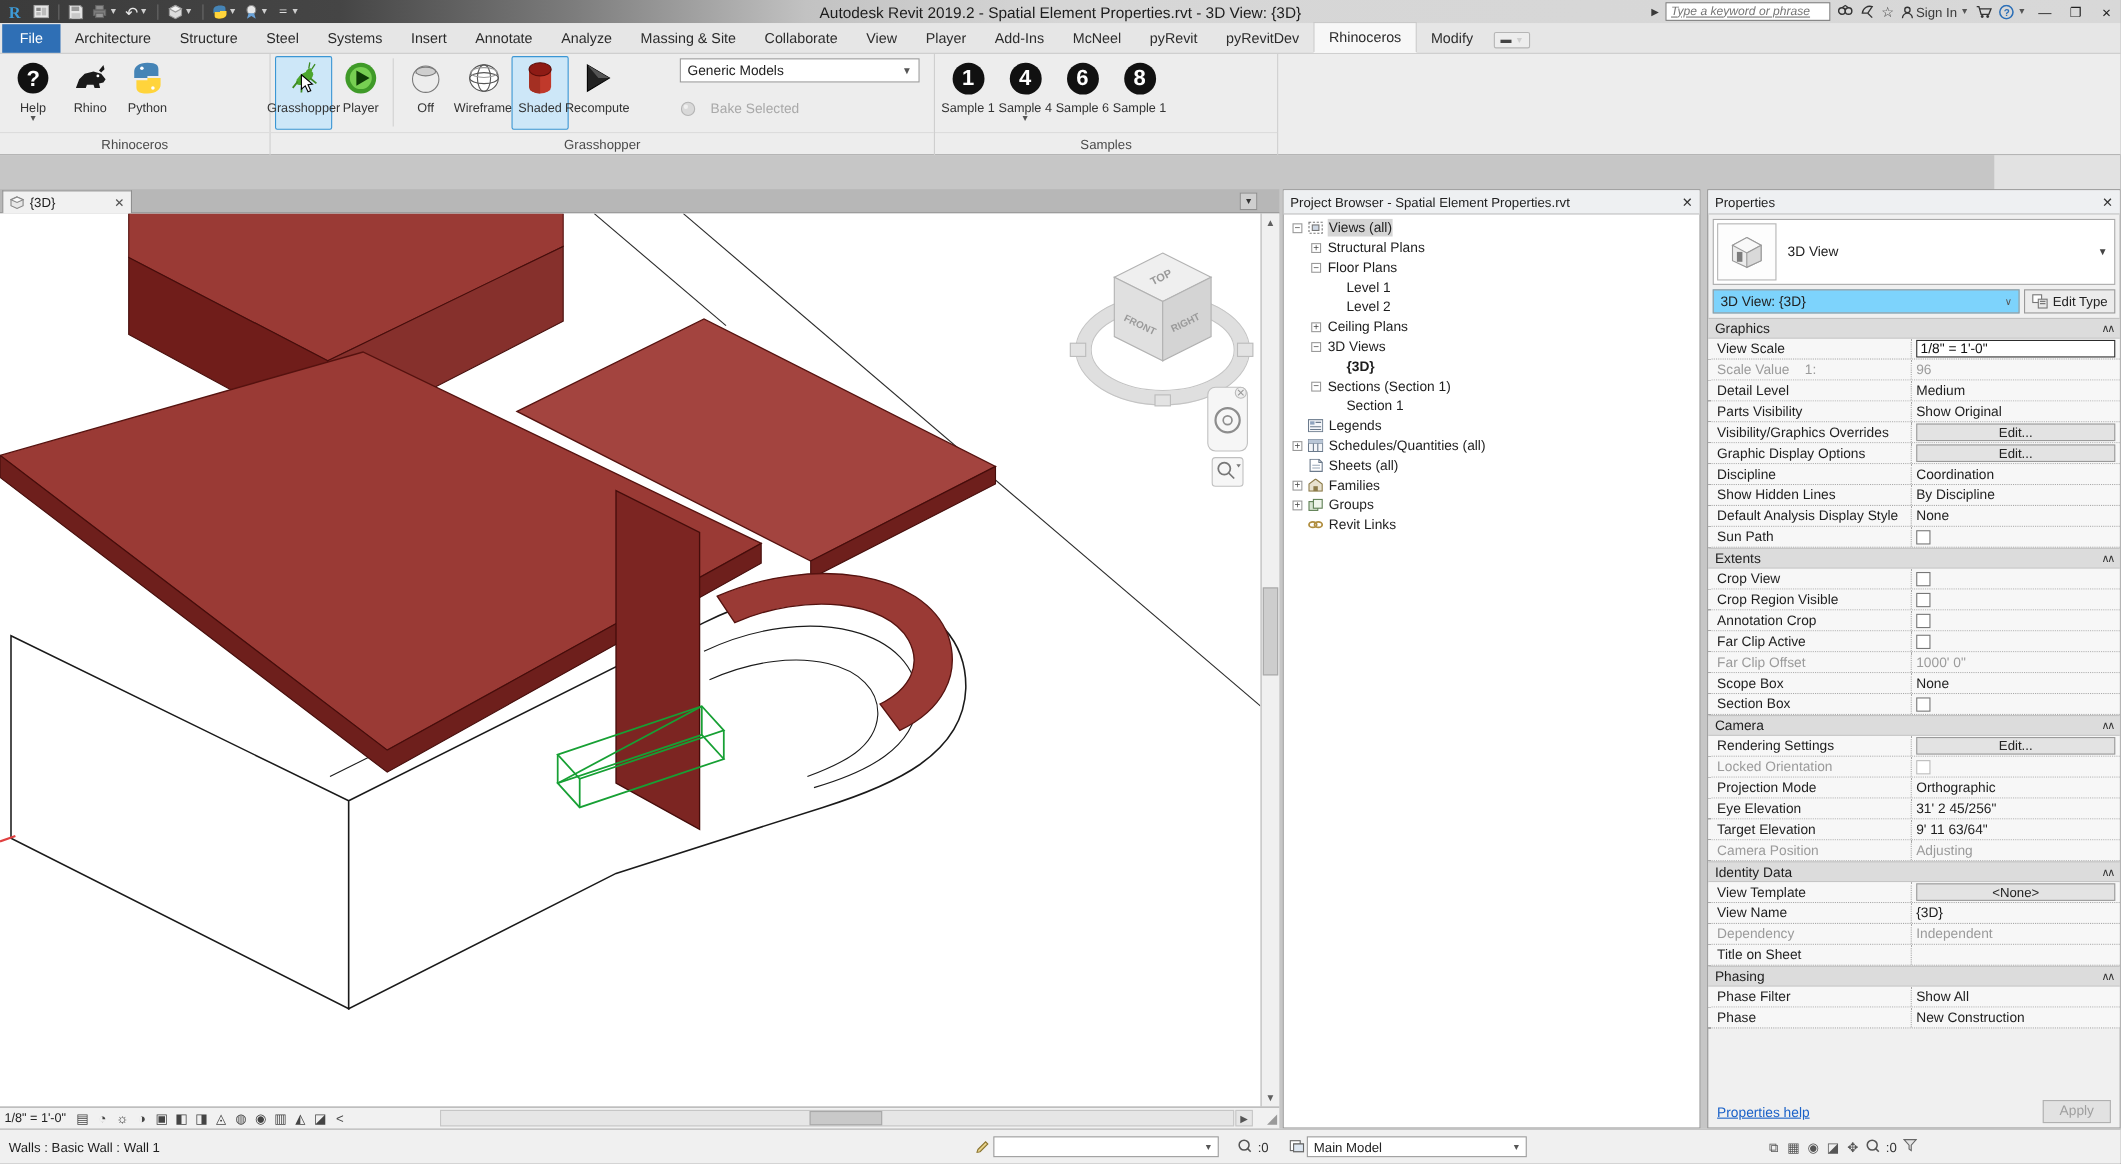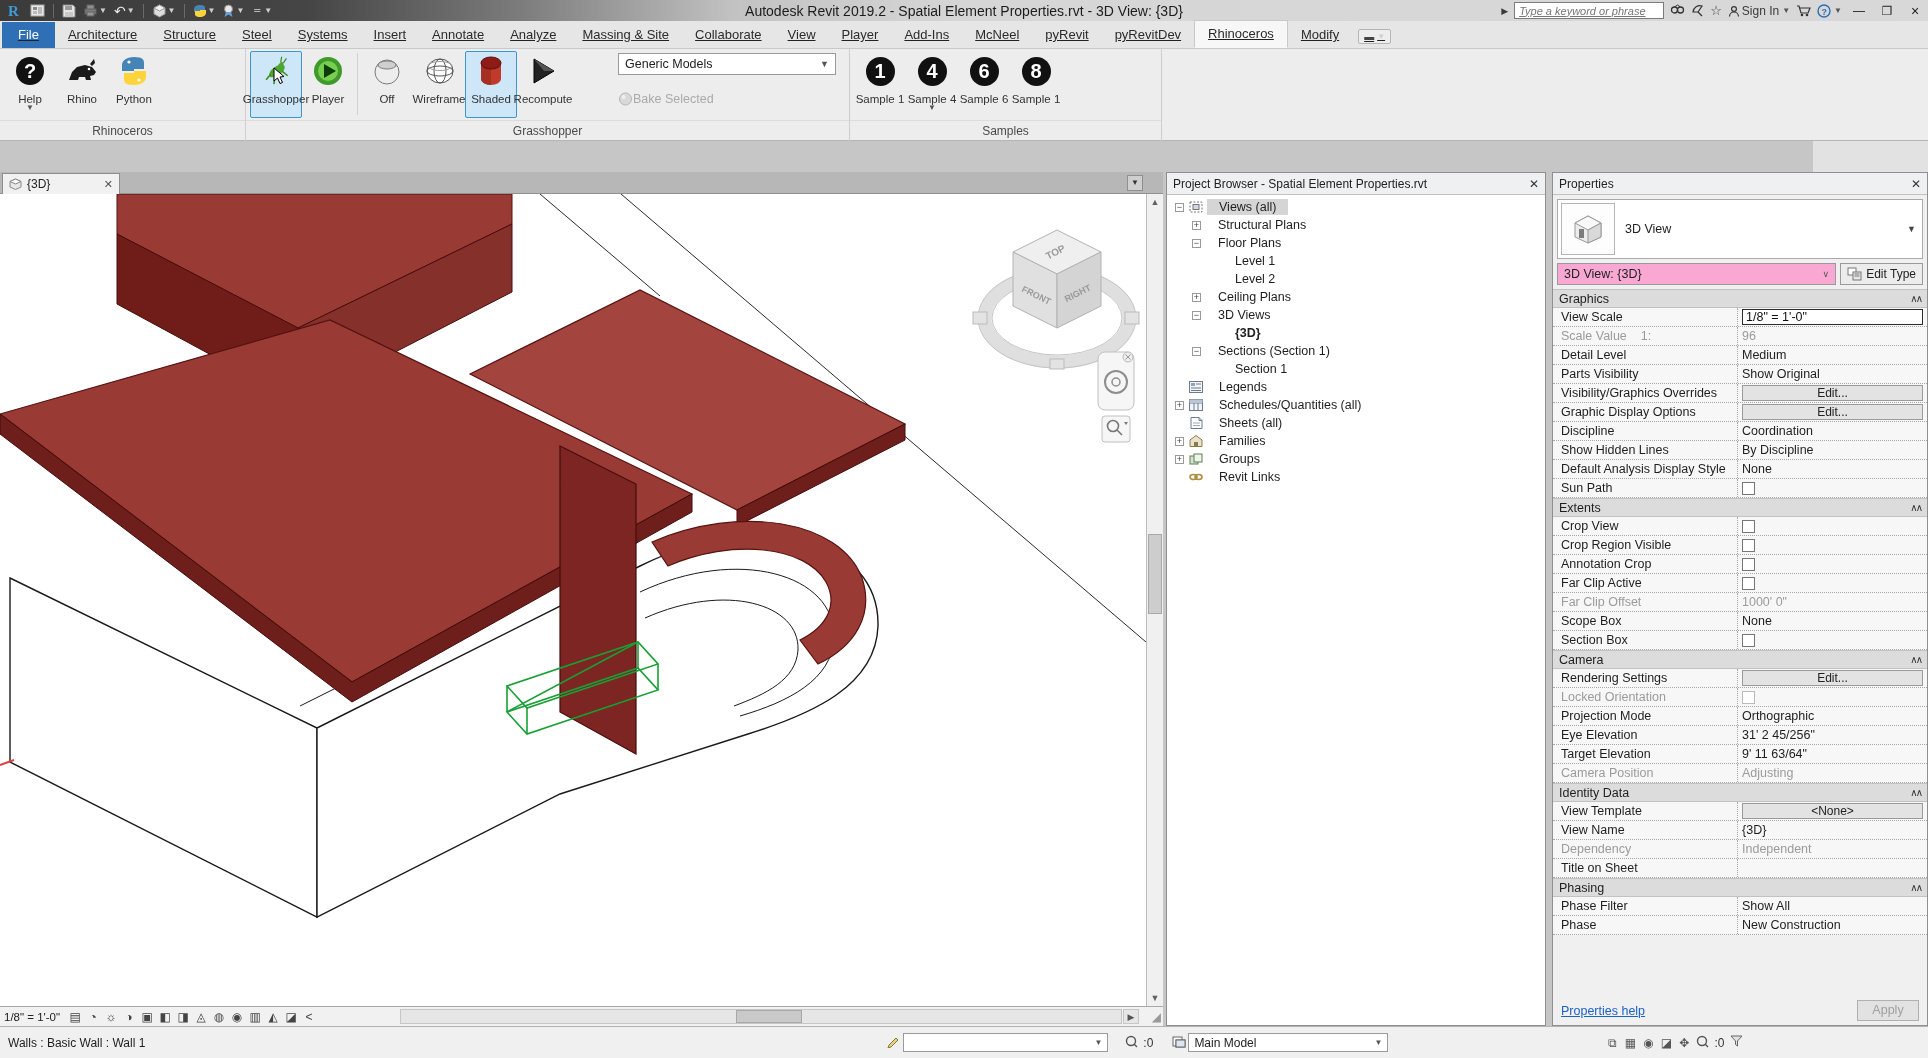--- a/index.html
+++ b/index.html
@@ -19,21 +19,21 @@
 .qcaret { color:#cfcfcf; font-size:8px; margin-left:1px; }
 #win-title { position:absolute; left:0; right:0; text-align:center; font-size:14px; color:#1c1c1c; pointer-events:none; }
 #titlebar-right { position:absolute; right:2px; top:0; height:21px; display:flex; align-items:center; gap:6px; }
 #search-box { width:150px; height:17px; border:1px solid #7c7c7c; background:#fff;
   font-style:italic; color:#777; font-size:11px; padding:0 4px; font-family:"Liberation Sans",sans-serif;text-decoration:underline; }
 .tbar-ic { color:#3a3a3a; font-size:13px; display:flex; align-items:center; gap:2px; }
 .winbtn { color:#222; width:22px; text-align:center; font-size:12px; }
 
 
 #tabrow { position:absolute; left:0; top:21px; width:1928px; height:28px; background:#e6e6e6;
-  display:flex; align-items:flex-end; border-bottom:1px solid #c9c9c9;text-decoration:underline; }
+  display:flex; align-items:flex-end; border-bottom:1px solid #c9c9c9; }
 .rtab { font-size:13px; color:#2b2b2b; padding:5px 13px 6px 13px; cursor:default; white-space:nowrap; }
 .rtab.file { background:#2f6fb5; color:#fff; padding:5px 16px 6px 16px; margin-left:2px; }
 .rtab.active { background:#f7f7f7; border:1px solid #c9c9c9; border-bottom:1px solid #f7f7f7; }
 #tab-extra { display:flex; align-items:center; margin-left:6px; margin-bottom:4px; gap:2px;
   border:1px solid #b5b5b5; border-radius:2px; background:#ededed; padding:1px 5px; font-size:10px; color:#444; }
 
 
 #ribbon { position:absolute; left:0; top:49px; width:1928px; height:92px; background:#ededed;
   border-bottom:1px solid #b5b5b5; }
 .rpanel { position:absolute; top:0; height:92px; border-right:1px solid #cfcfcf; }
@@ -45,21 +45,21 @@
 .bigbtn .blabel { font-size:11.5px; color:#333; margin-top:6px; white-space:nowrap; }
 .bigbtn.on { background:#cde7f8; border-color:#3a96d4; }
 .bigbtn .bic { width:32px; height:32px; display:flex; align-items:center; justify-content:center; position:relative; }
 .bsep { width:1px; height:62px; background:#d2d2d2; margin:2px 3px 0 3px; }
 .menu-caret { font-size:8px; color:#555; line-height:5px; }
 .sample-circle { width:29px; height:29px; border-radius:50%; background:#111; color:#fff;
   font-weight:bold; font-size:20px; display:flex; align-items:center; justify-content:center; }
 #gh-col { position:absolute; left:372px; top:4px; width:230px; }
 #gh-dropdown { width:218px; height:22px; background:#fff; border:1px solid #9a9a9a; font-size:12.5px;
   display:flex; align-items:center; justify-content:space-between; padding:0 6px; color:#222; }
-#bake-row { display:flex; align-items:center; gap:0; margin-top:16px; color:#a9a9a9; font-size:12.5px; }
+#bake-row { display:flex; align-items:center; gap:13px; margin-top:16px; color:#a9a9a9; font-size:12.5px; }
 
 
 #workarea { position:absolute; left:0; top:141px; width:1813px; height:885px; background:#c6c6c6; }
 
 
 #canvas-wrap { position:absolute; left:0; top:31px; width:1163px; height:854px; }
 #view-tabbar { position:absolute; left:0; top:0; width:100%; height:22px; background:#b7b7b7; border-bottom:1px solid #909090; }
 #view-tab { position:absolute; left:2px; top:1px; width:118px; height:21px; background:#f1f1f1;
   border:1px solid #8f8f8f; border-bottom:none; display:flex; align-items:center; gap:5px; padding:0 6px; font-size:12px; }
 #view-tab .vx { margin-left:auto; color:#555; font-size:11px; }
@@ -85,33 +85,33 @@
 .palette-head { height:22px; background:#eef0f2; border-bottom:1px solid #c2c2c2; display:flex; align-items:center;
   padding:0 6px; font-size:12px; color:#222; }
 .palette-head .px { margin-left:auto; font-size:12px; color:#333; }
 #ptree { padding-top:3px; font-size:12.5px; }
 .trow { height:18px; display:flex; align-items:center; white-space:nowrap; }
 .trow.sel .tlabel { background:#d5d5d5; }
 .texp { width:9px; height:9px; border:1px solid #9a9a9a; background:#fff; font-size:9px; line-height:7px;
   text-align:center; color:#444; margin-right:5px; flex:none; }
 .texp.none { border:none; background:transparent; }
 .tico { width:14px; height:12px; margin-right:4px; flex:none; display:inline-block; }
-.tlabel { padding:1px 12px; color:#1e1e1e; }
+.tlabel { padding:1px 1px; color:#1e1e1e; }
 .tlabel.bold { font-weight:bold; }
 
 
 #props { position:absolute; left:1552px; top:31px; width:376px; height:854px; background:#f0f0f0; border:1px solid #8f8f8f; }
 #type-selector { margin:4px 4px 0 4px; height:60px; background:#fff; border:1px solid #a9a9a9;
   display:flex; align-items:center; }
 #type-thumb { width:54px; height:52px; border:1px solid #b5b5b5; margin-left:3px; background:#fdfdfd;
   display:flex; align-items:center; justify-content:center; }
 #type-label { font-size:12.5px; margin-left:10px; color:#222; }
 #type-caret { margin-left:auto; margin-right:6px; color:#444; font-size:9px; }
 #selector-row { margin:4px 4px 0 4px; display:flex; gap:4px; align-items:center; }
-#type-combo { flex:1; height:22px; background:#f9a8d4; border:1px solid #9a9a9a; font-size:12.5px;
+#type-combo { flex:1; height:22px; background:#7dd3fc; border:1px solid #9a9a9a; font-size:12.5px;
   display:flex; align-items:center; justify-content:space-between; padding:0 6px; }
 #edit-type-btn { height:22px; border:1px solid #9a9a9a; background:#ececec; font-size:12px; display:flex;
   align-items:center; gap:4px; padding:0 6px; color:#222; white-space:nowrap; }
 #pgrid { margin-top:4px; font-size:12.5px; }
 .psec { height:19px; background:#dcdcdc; border-top:1px solid #c2c2c2; border-bottom:1px solid #c2c2c2;
   display:flex; align-items:center; padding:0 6px; color:#1e1e1e; }
 .psec .chev { margin-left:auto; font-size:10px; color:#333; letter-spacing:-2px; }
 .prow { height:19px; display:flex; border-bottom:1px dotted #a8a8a8; align-items:center; background:#f7f7f7; }
 .plabel { width:185px; padding-left:8px; color:#1e1e1e; white-space:pre; overflow:hidden; border-right:1px dotted #a8a8a8; align-self:stretch; display:flex; align-items:center; }
 .pval { flex:1; padding:0 4px; display:flex; align-items:center; color:#1e1e1e; min-width:0; }

